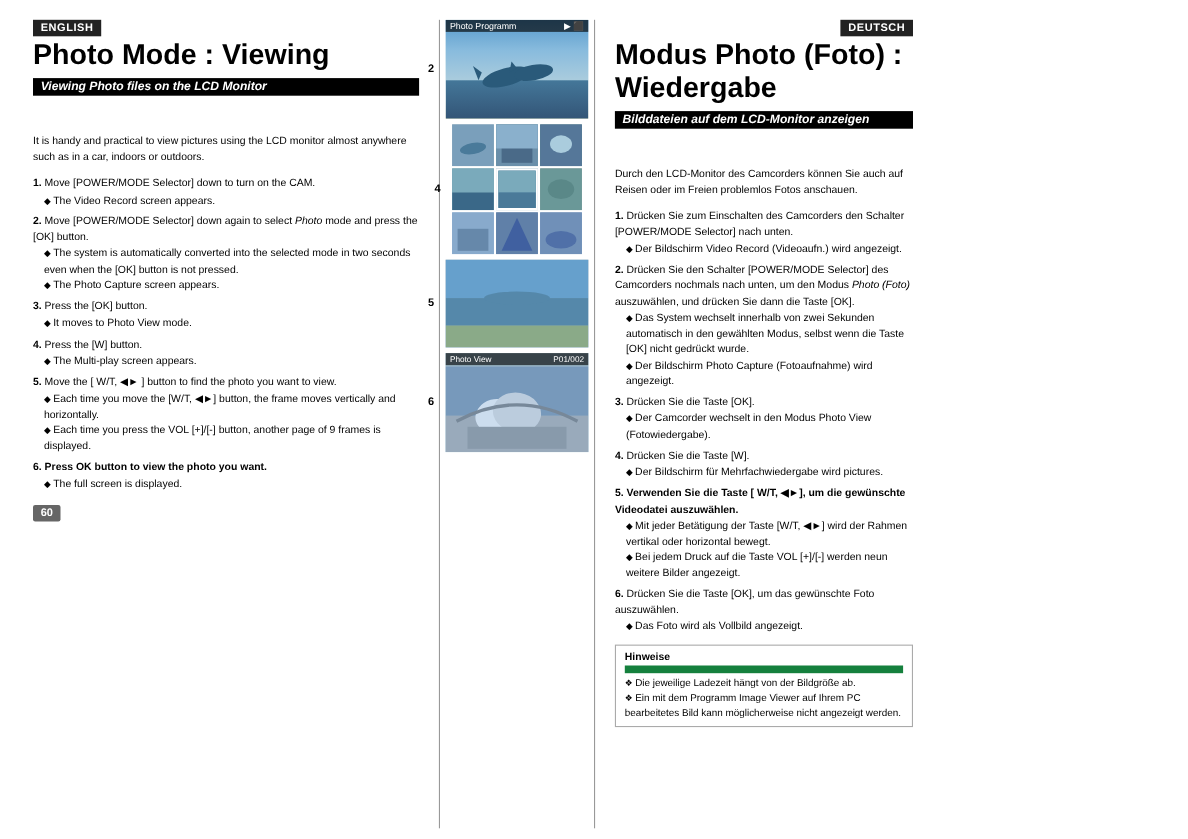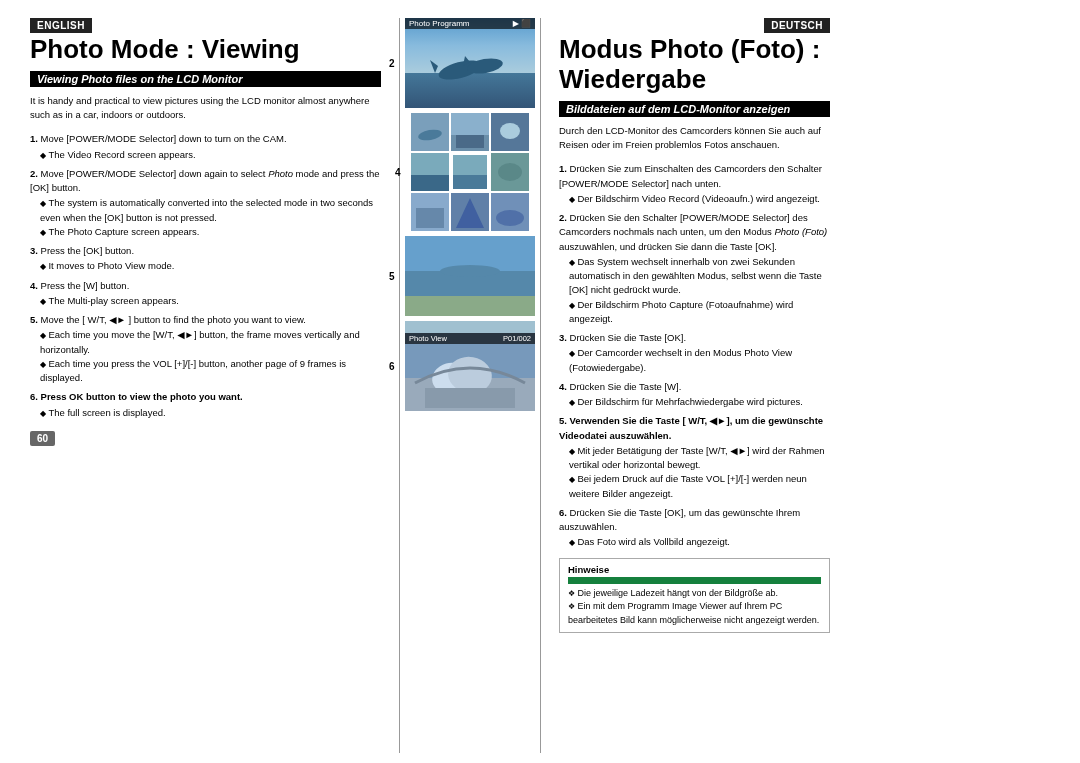--- a/index.html
+++ b/index.html
@@ -79,20 +79,21 @@
       margin-bottom: 7px;
       display: inline-block;
       width: 100%;
     }
     
     .intro-text {
       font-size: 9.5px;
       line-height: 1.5;
       margin-bottom: 10px;
       color: #000;
+      margin-top: 28px;
     }
     
     .numbered-list {
       list-style: none;
       padding: 0;
       margin: 0;
     }
     .numbered-list > li {
       font-size: 9.5px;
       line-height: 1.5;
@@ -214,21 +215,21 @@
       height: 90px;
       position: relative;
       overflow: hidden;
     }
     .big-photo-label {
       background: rgba(0,0,0,0.65);
       color: #fff;
       font-size: 7.5px;
       padding: 1px 4px;
       position: absolute;
-      top: 12px; left: 0; right: 0;
+      top: 0; left: 0; right: 0;
       display: flex;
       justify-content: space-between;
     }
     
     .row-num {
       position: absolute;
       left: -16px;
       top: 50%;
       transform: translateY(-50%);
       font-size: 10px;
@@ -497,21 +498,21 @@
         <li>
           <span class="num-label">5. </span>
           <span><strong>Verwenden Sie die Taste [ W/T, ◀►], um die gewünschte Videodatei auszuwählen.</strong></span>
           <ul class="sub-bullet">
             <li>Mit jeder Betätigung der Taste [W/T, ◀►] wird der Rahmen vertikal oder horizontal bewegt.</li>
             <li>Bei jedem Druck auf die Taste VOL [+]/[-] werden neun weitere Bilder angezeigt.</li>
           </ul>
         </li>
         <li>
           <span class="num-label">6. </span>
-          <span>Drücken Sie die Taste [OK], um das gewünschte Ihrem auszuwählen.</span>
+          <span>Drücken Sie die Taste [OK], um das gewünschte Foto auszuwählen.</span>
           <ul class="sub-bullet">
             <li>Das Foto wird als Vollbild angezeigt.</li>
           </ul>
         </li>
       </ol>
 
       <div class="hinweise-box">
         <div class="hinweise-title">Hinweise</div>
         <ul class="notes-list">
           <li>Die jeweilige Ladezeit hängt von der Bildgröße ab.</li>

